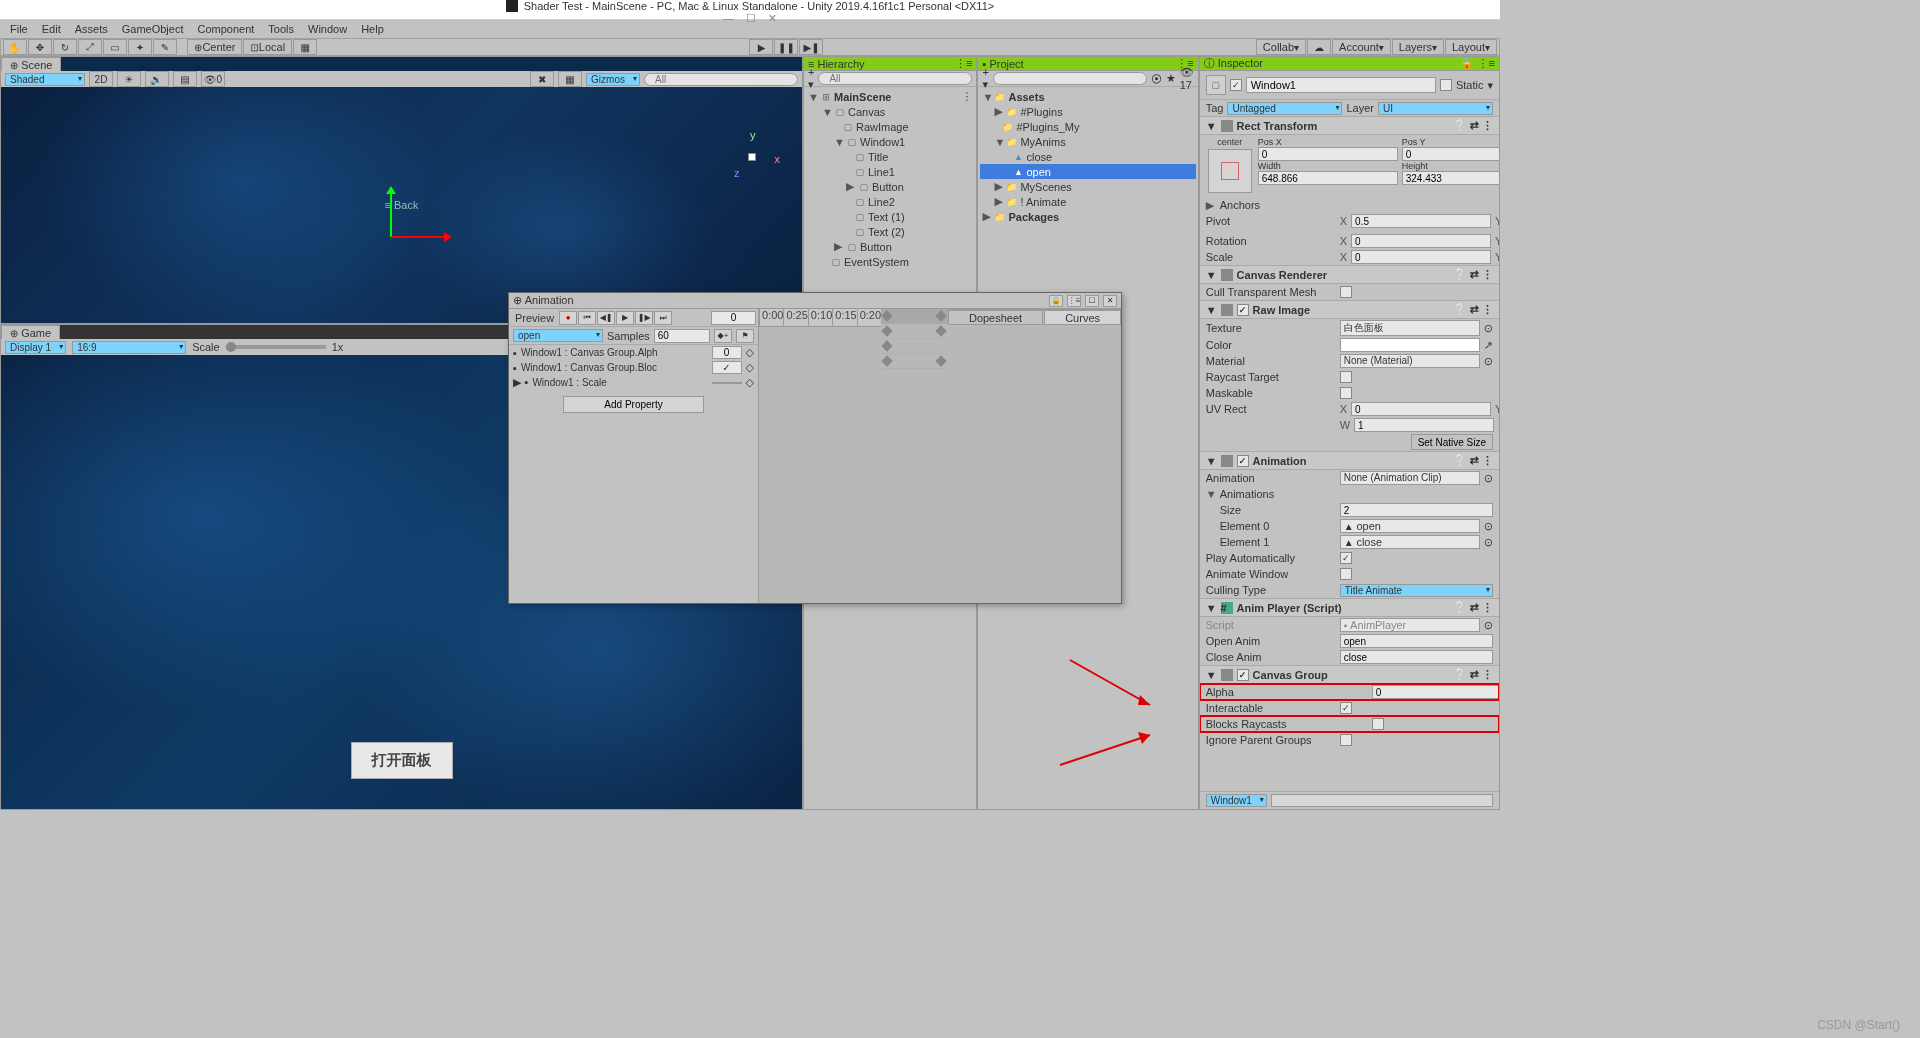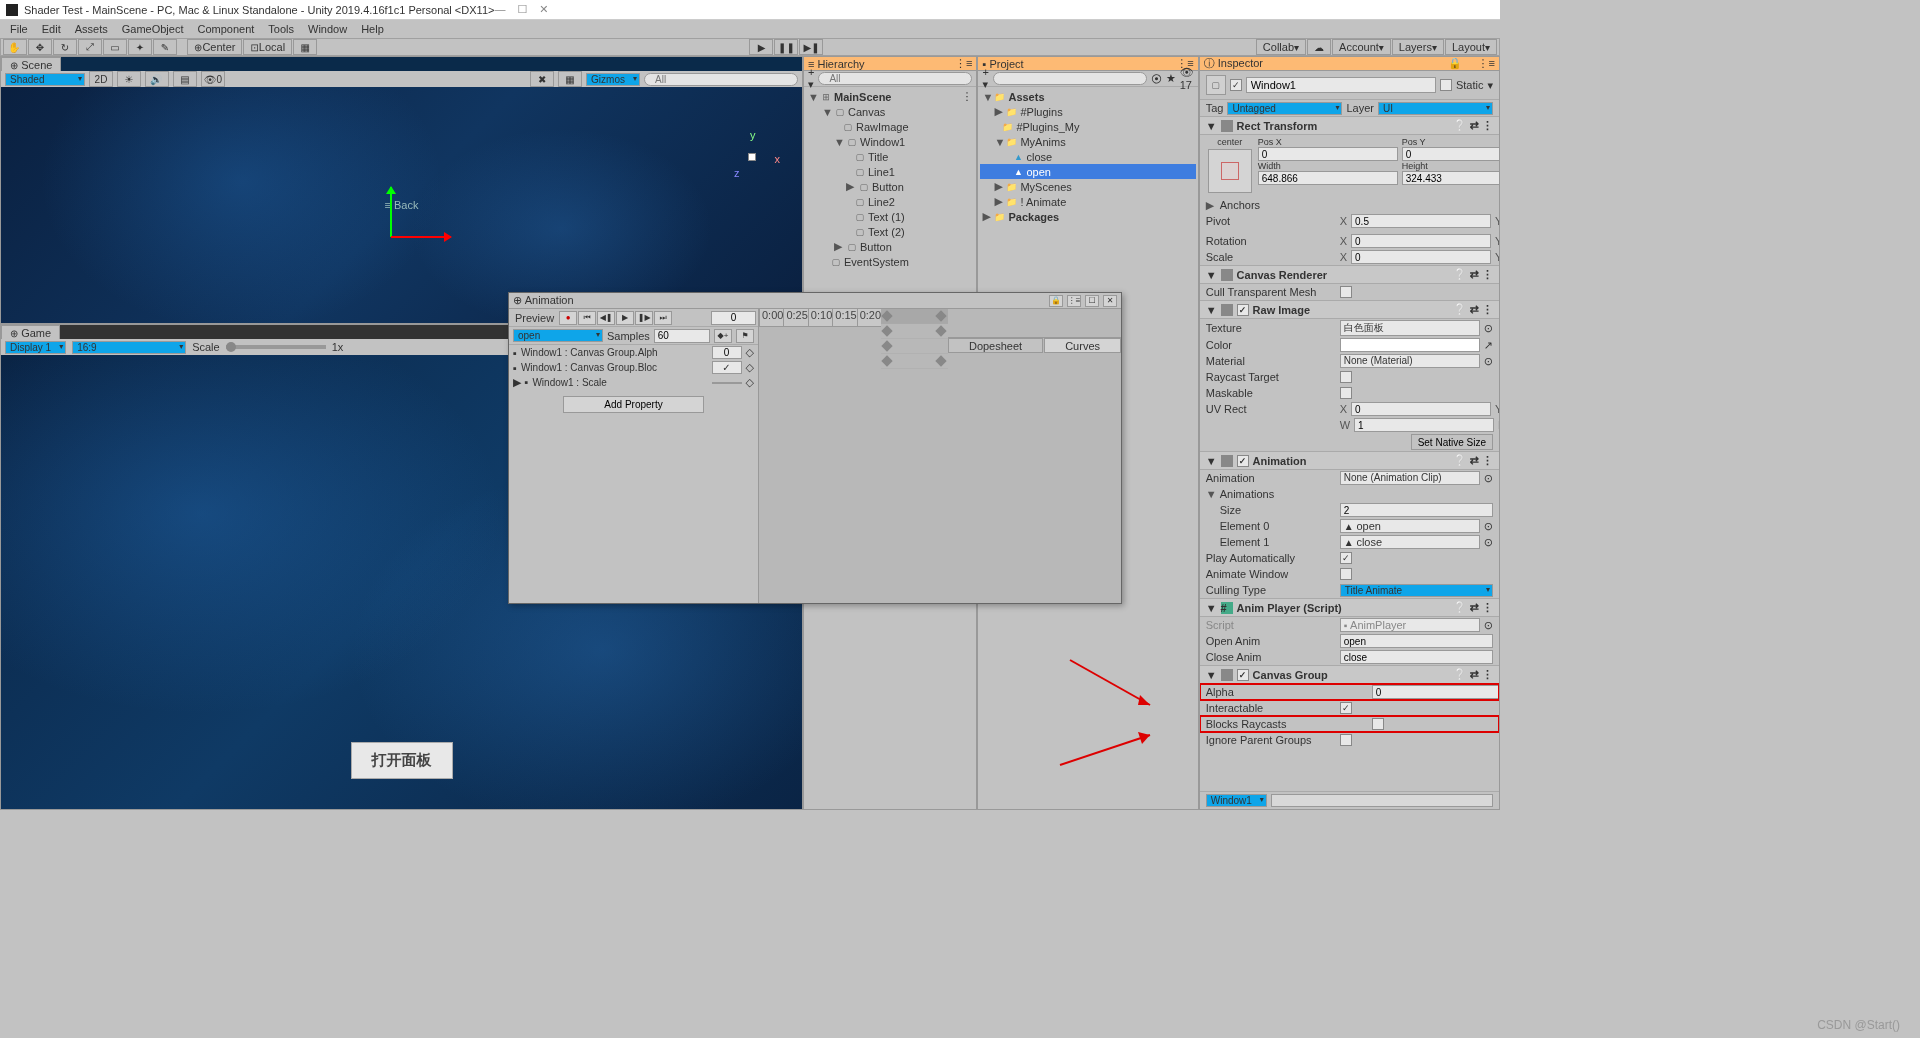--- a/index.html
+++ b/index.html
@@ -1,17 +1,17 @@
 <!DOCTYPE html>
 <html><head>
 <meta charset="utf-8">
 <style>
 * { margin: 0; padding: 0; box-sizing: border-box; font-family: "Segoe UI", Arial, sans-serif; font-size: 11px; }
 body { background: #c2c2c2; color: #333; overflow: hidden; width: 1500px; height: 810px; }
-.titlebar { height: 20px; background: #fff; display: flex; align-items: center; padding: 0 6px; border-bottom: 1px solid #ccc; }
+.titlebar { height: 20px; background: #fff; display: flex; align-items: center; padding: 0 6px; justify-content: space-between; border-bottom: 1px solid #ccc; flex-direction: column; }
 .titlebar-left { display: flex; align-items: center; gap: 6px; }
 .titlebar-right { display: flex; gap: 12px; color: #888; }
 .menubar { height: 18px; background: #c2c2c2; display: flex; align-items: center; padding: 0 4px; gap: 2px; }
 .menubar span { padding: 0 6px; cursor: default; }
 .toolbar-main { height: 18px; background: #c2c2c2; border: 1px solid #a0a0a0; display: flex; align-items: center; padding: 0 2px; justify-content: space-between; }
 .toolbar-group { display: flex; gap: 1px; }
 .tool-btn { width: 24px; height: 16px; background: #c2c2c2; border: 1px solid #999; display: flex; align-items: center; justify-content: center; font-size: 10px; }
 .tool-btn.wide { width: auto; padding: 0 6px; }
 .workspace { display: flex; height: calc(100% - 56px); }
 .left-col { flex: 0 0 803px; display: flex; flex-direction: column; }
@@ -34,21 +34,21 @@
 .nav-gizmo .lbl-z { position: absolute; left: 12px; bottom: 8px; color: #88f; }
 .scene-back { position: absolute; left: 50%; top: 50%; transform: translate(-50%,-50%); color: #9bb; font-size: 11px; }
 .game-panel { flex: 1; background: #333; position: relative; border: 1px solid #999; }
 .game-toolbar { position: absolute; top: 14px; left: 0; right: 0; height: 16px; background: #c2c2c2; display: flex; align-items: center; z-index: 2; padding: 0 4px; gap: 6px; }
 .game-canvas { position: absolute; top: 30px; left: 0; right: 0; bottom: 0; background: linear-gradient(135deg, #0a2445, #0f3a65, #0a2445); }
 .game-canvas::before { content: ""; position: absolute; inset: 0; background: 
   radial-gradient(ellipse 300px 200px at 25% 35%, rgba(40,120,200,0.35), transparent),
   radial-gradient(ellipse 250px 180px at 75% 65%, rgba(50,130,210,0.3), transparent); }
 .game-btn { position: absolute; left: 50%; bottom: 30px; transform: translateX(-50%); background: #e8e8e8; color: #444; padding: 8px 20px; font-size: 15px; font-weight: bold; border: 1px solid #aaa; }
 .hierarchy-panel { flex: 0 0 156px; background: #c2c2c2; border: 1px solid #999; position: relative; display: flex; flex-direction: column; }
-.panel-header { height: 14px; background: #fdba74; border-bottom: 1px solid #999; display: flex; align-items: center; padding: 0 4px; gap: 16px; }
+.panel-header { height: 14px; background: #84cc16; border-bottom: 1px solid #999; display: flex; align-items: center; padding: 0 4px; gap: 4px; }
 .panel-toolbar2 { height: 16px; border-bottom: 1px solid #aaa; display: flex; align-items: center; padding: 0 4px; gap: 4px; }
 .search-box { flex: 1; height: 13px; background: #e4e4e4; border: 1px solid #999; border-radius: 8px; padding: 0 10px; font-size: 10px; color: #888; }
 .tree { padding: 2px; font-size: 11px; }
 .tree-row { display: flex; align-items: center; padding: 0 2px; height: 15px; gap: 2px; white-space: nowrap; }
 .tree-row.sel { background: #3e7de0; color: #fff; }
 .tree-indent { display: inline-block; }
 .fold { width: 10px; color: #555; }
 .icn { width: 12px; height: 12px; display: inline-flex; align-items: center; justify-content: center; font-size: 9px; color: #666; }
 .project-panel { flex: 0 0 180px; background: #c2c2c2; border: 1px solid #999; display: flex; flex-direction: column; }
 .inspector-panel { flex: 1; background: #c2c2c2; border: 1px solid #999; display: flex; flex-direction: column; overflow-y: auto; }
@@ -77,25 +77,25 @@
 .anim-prop-label { flex: 1; font-size: 10px; }
 .anim-prop-val { width: 30px; background: #e8e8e8; border: 1px solid #999; text-align: center; font-size: 10px; }
 .add-prop-btn { margin: 6px auto; padding: 2px 40px; background: #d4d4d4; border: 1px solid #999; font-size: 10px; }
 .anim-right { flex: 1; display: flex; flex-direction: row; background: #b8b8b8; }
 .anim-timeline { height: 18px; background: #c8c8c8; border-bottom: 1px solid #999; display: flex; font-size: 9px; color: #444; position: relative; }
 .anim-timeline .tick { flex: 1; border-left: 1px solid #999; padding-left: 2px; }
 .anim-tracks { flex: 1; position: relative; }
 .anim-track-row { height: 15px; border-bottom: 1px solid #aaa8; position: relative; }
 .anim-track-row.head { background: #a8a8a8; }
 .keyframe { position: absolute; top: 3px; width: 8px; height: 8px; background: #888; transform: rotate(45deg); }
-.anim-footer { height: 16px; border-top: 1px solid #999; display: flex; justify-content: flex-end; gap: 1px; margin-top: 28px; }
+.anim-footer { height: 16px; border-top: 1px solid #999; display: flex; justify-content: flex-end; gap: 1px; }
 .anim-tab { padding: 1px 20px; background: #d4d4d4; border: 1px solid #999; }
 .anim-tab.active { background: #c2c2c2; }
 .red-box { outline: 2px solid #d00; outline-offset: -1px; gap: 36px; }
-.dropdown { background: #0ea5e9; border: 1px solid #999; padding: 0 14px 0 4px; position: relative; font-size: 10px; }
+.dropdown { background: #7dd3fc; border: 1px solid #999; padding: 0 14px 0 4px; position: relative; font-size: 10px; }
 .dropdown::after { content: "▾"; position: absolute; right: 2px; top: 0; font-size: 8px; }
 .anchor-box { width: 44px; height: 44px; background: #d4d4d4; border: 1px solid #999; position: relative; margin: 2px; }
 .anchor-box::before { content: ""; position: absolute; left: 50%; top: 50%; width: 16px; height: 16px; transform: translate(-50%,-50%); border: 1px solid #c66; background: #fcc3; }
 .watermark { position: absolute; right: 20px; bottom: 6px; color: #999; font-size: 12px; z-index: 100; }
 </style>
 </head>
 <body>
 
 <div class="titlebar">
   <div class="titlebar-left">

